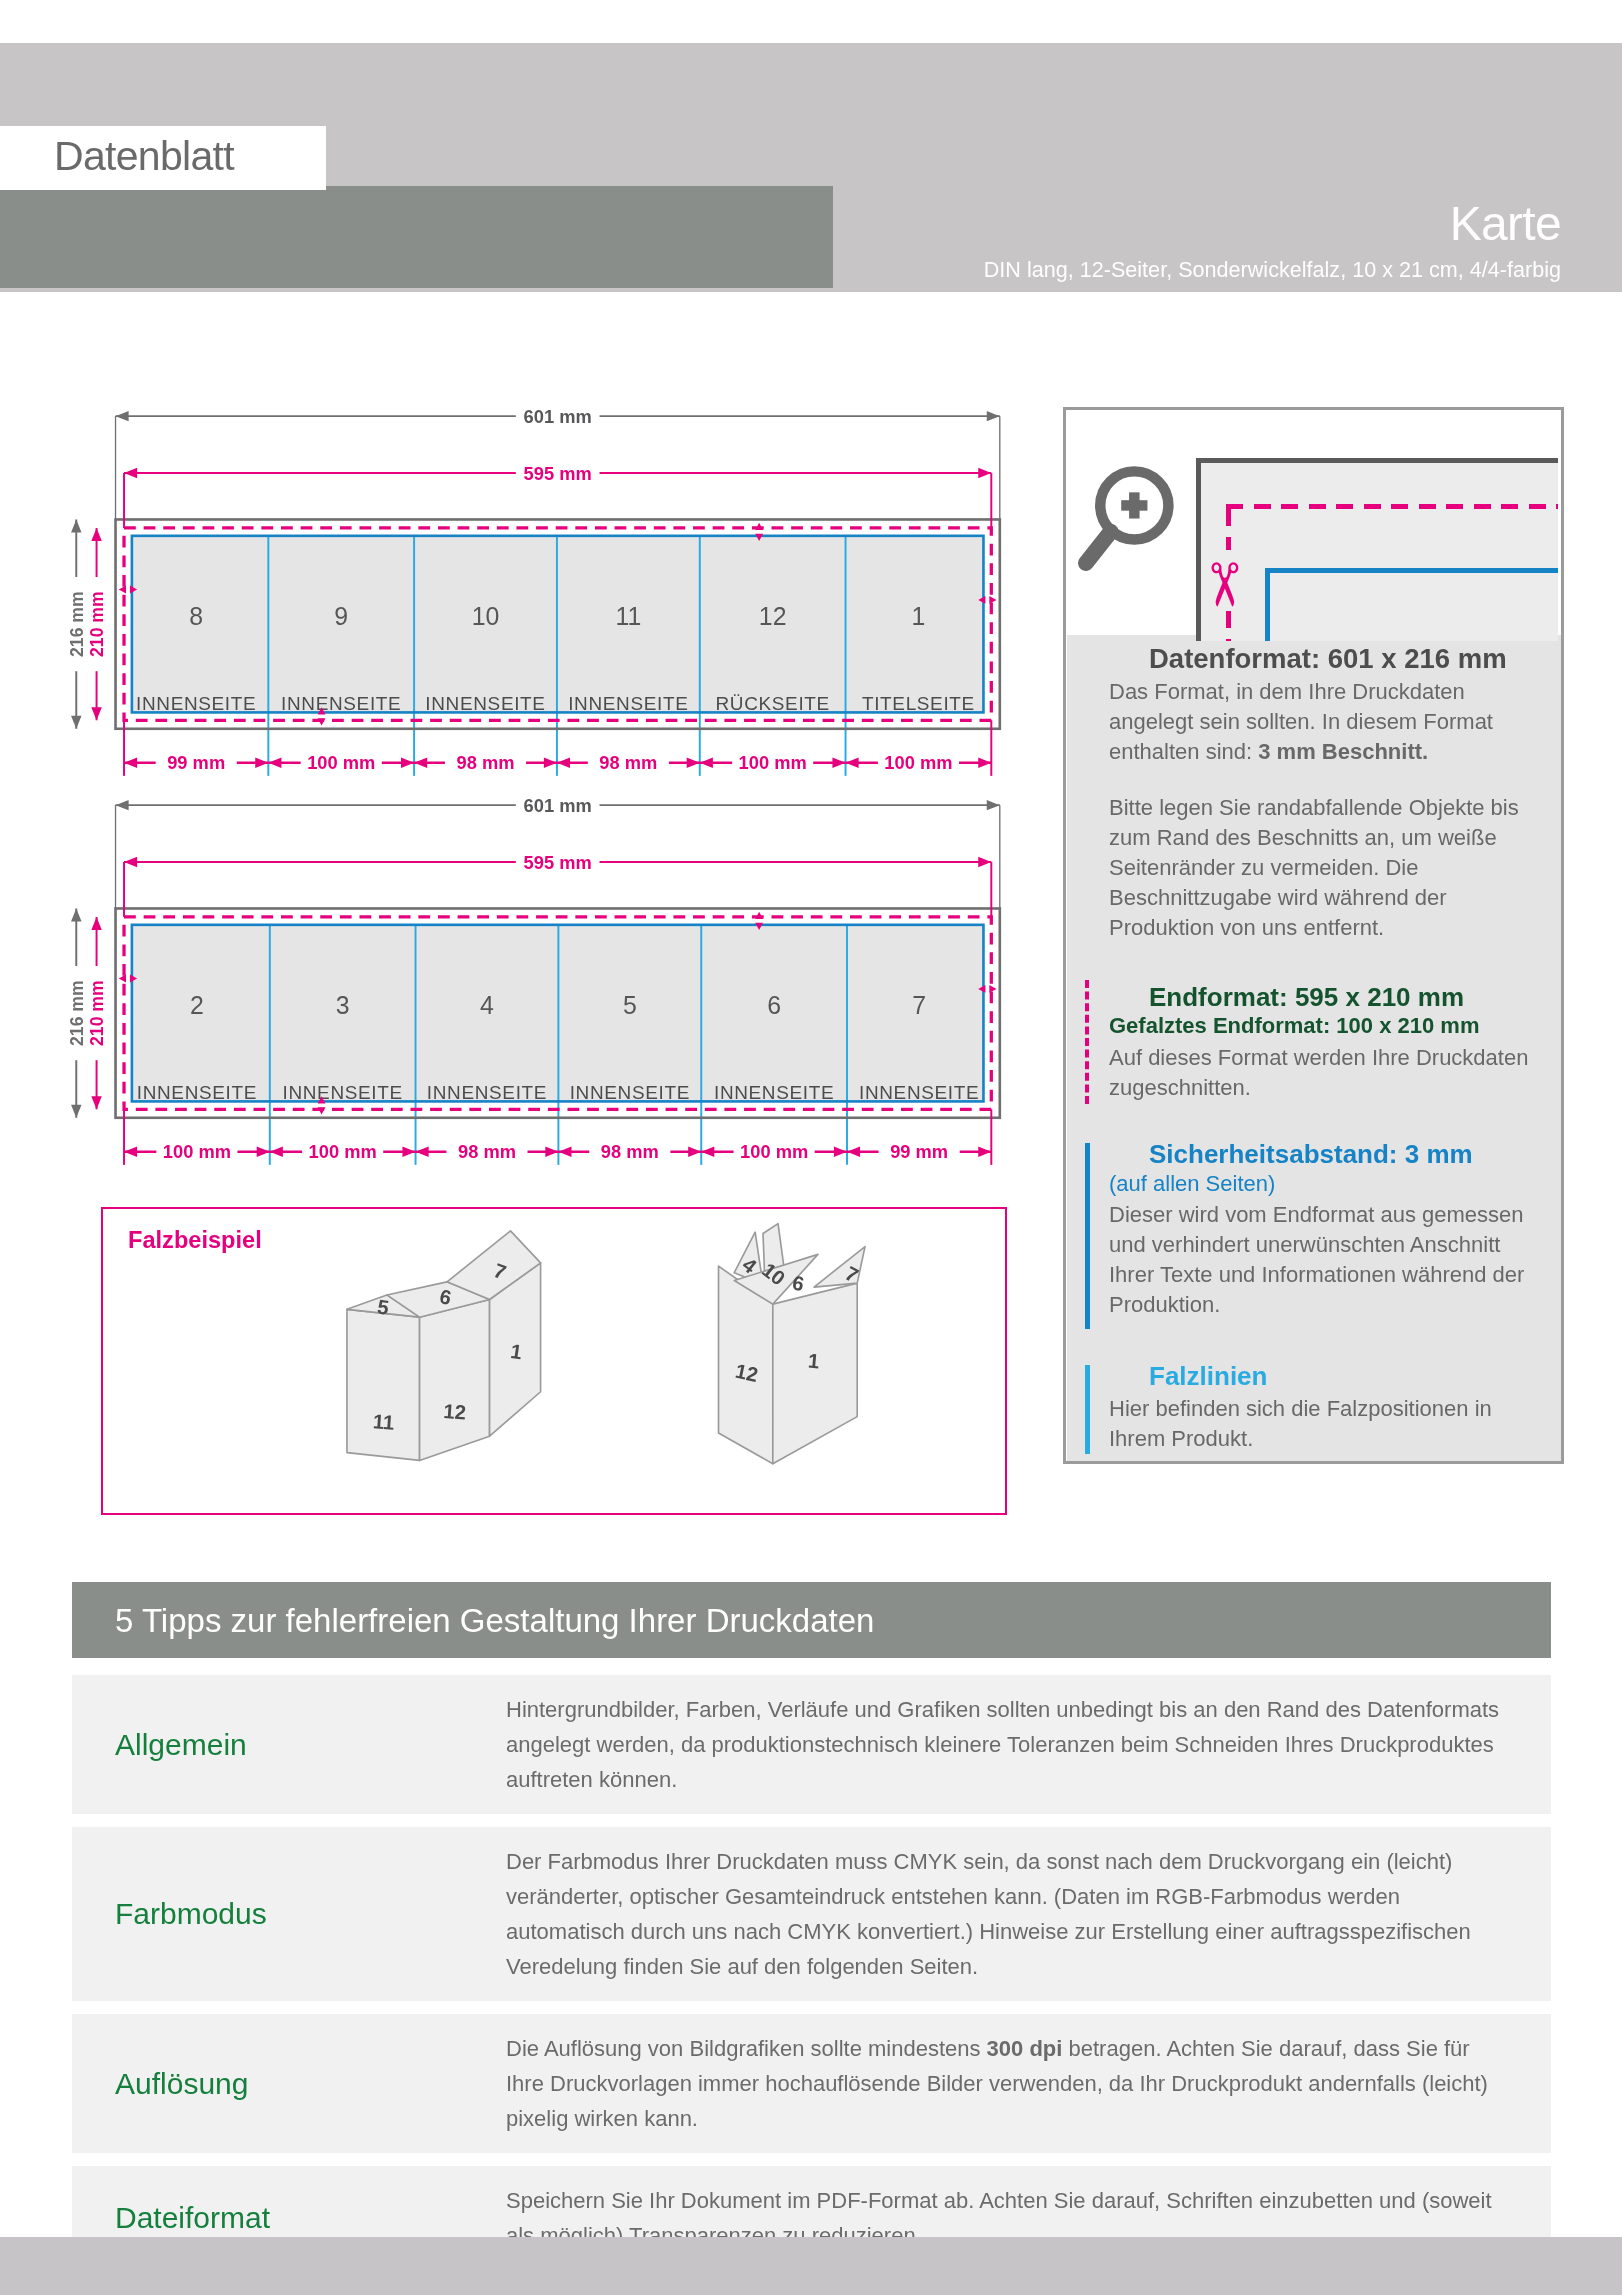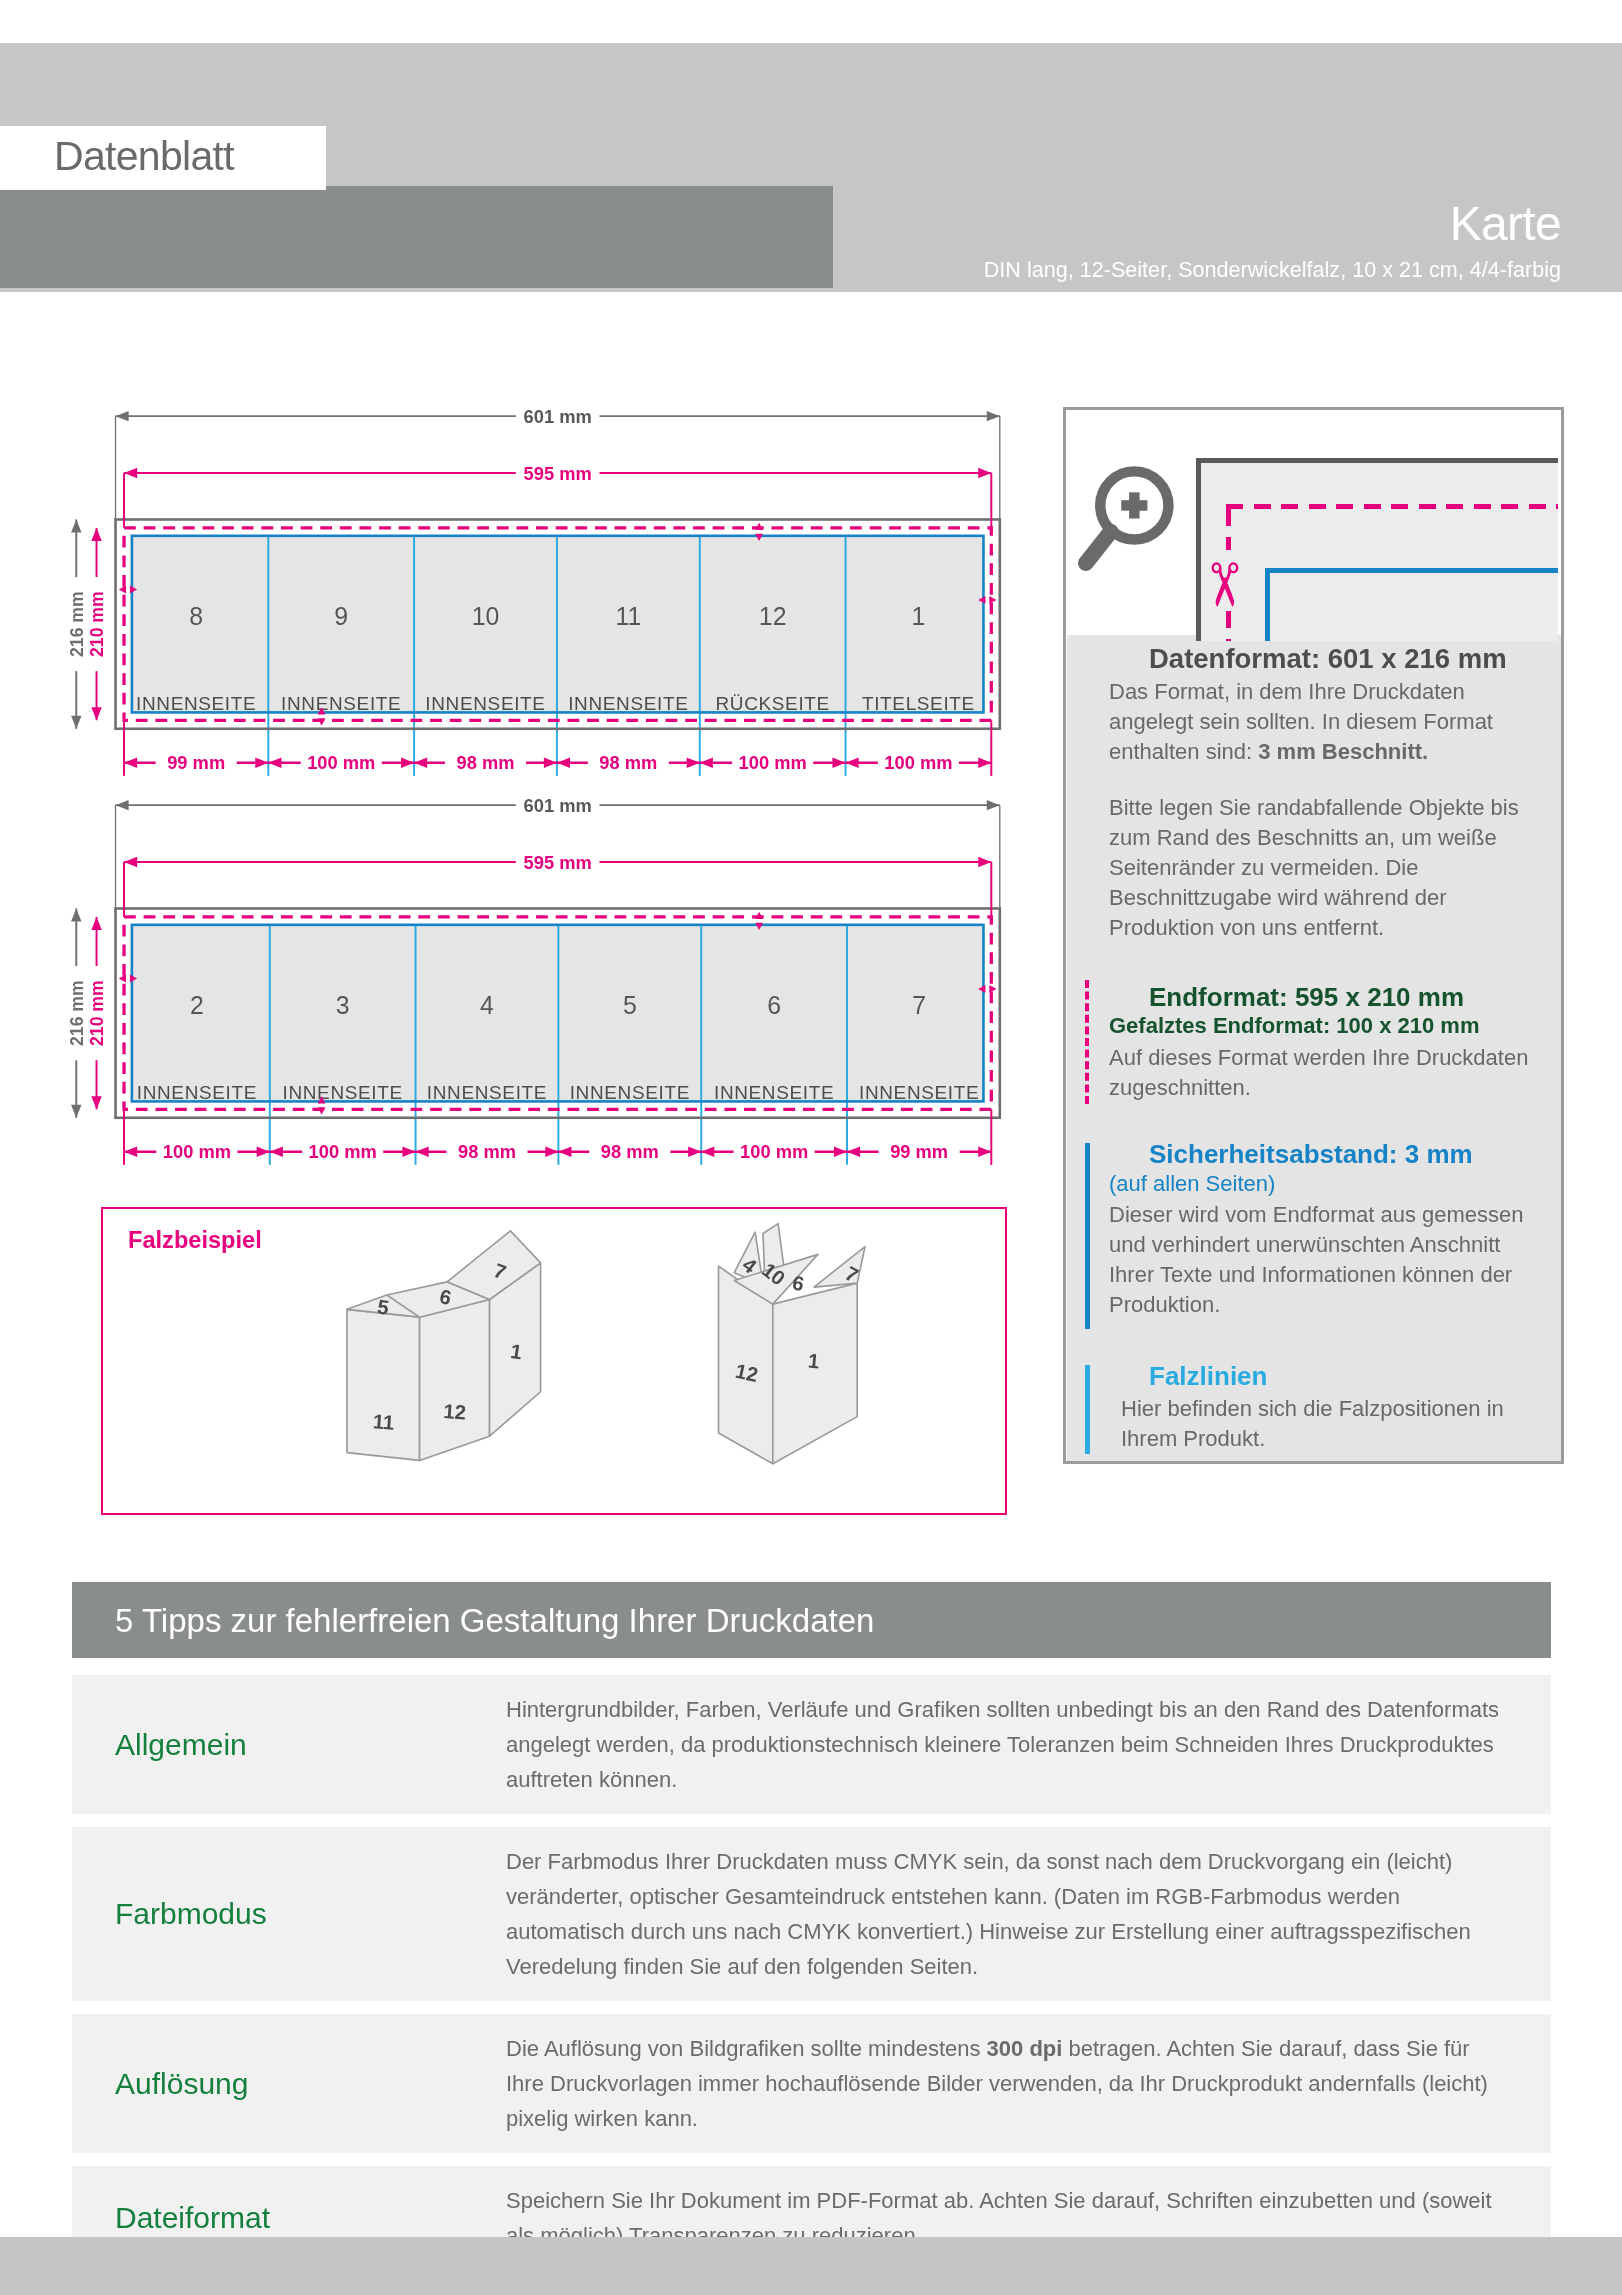--- a/index.html
+++ b/index.html
@@ -301,25 +301,25 @@
   <div class="abs sb-x sb-p" style="top:793px;">Bitte legen Sie randabfallende Objekte bis zum Rand des Beschnitts an, um weiße Seitenränder zu vermeiden. Die Beschnittzugabe wird während der Produktion von uns entfernt.</div>
 
   <div class="abs sb-line" id="line-endformat"></div>
   <div class="abs sb-x sb-h magenta" style="top:982px;font-size:26px;">Endformat: 595 x 210 mm</div>
   <div class="abs sb-x magenta" style="top:1013px;font-size:22px;font-weight:700;">Gefalztes Endformat: 100 x 210 mm</div>
   <div class="abs sb-x sb-p" style="top:1043px;">Auf dieses Format werden Ihre Druckdaten zugeschnitten.</div>
 
   <div class="abs sb-line" id="line-safety"></div>
   <div class="abs sb-x sb-h blue" style="top:1139px;font-size:26px;">Sicherheitsabstand: 3 mm</div>
   <div class="abs sb-x blue" style="top:1171px;font-size:22px;">(auf allen Seiten)</div>
-  <div class="abs sb-x sb-p" style="top:1200px;">Dieser wird vom Endformat aus gemessen und verhindert unerwünschten Anschnitt Ihrer Texte und Informationen können der Produktion.</div>
+  <div class="abs sb-x sb-p" style="top:1200px;">Dieser wird vom Endformat aus gemessen und verhindert unerwünschten Anschnitt Ihrer Texte und Informationen während der Produktion.</div>
 
   <div class="abs sb-line" id="line-folds"></div>
   <div class="abs sb-x sb-h cyan" style="top:1361px;font-size:26px;">Falzlinien</div>
-  <div class="abs sb-x sb-p" style="top:1394px;margin-left:12px;">Hier befinden sich die Falzpositionen in Ihrem Produkt.</div>
+  <div class="abs sb-x sb-p" style="top:1394px;">Hier befinden sich die Falzpositionen in Ihrem Produkt.</div>
 
   <div class="abs" id="tips-band">
     <span>5 Tipps zur fehlerfreien Gestaltung Ihrer Druckdaten</span>
   </div>
   <div class="abs" id="tips-rows">
       <div class="tip-row" style="min-height: 105px;">
         <div class="tip-label">Allgemein</div>
         <div class="tip-text">Hintergrundbilder, Farben, Verläufe und Grafiken sollten unbedingt bis an den Rand des Datenformats angelegt werden, da produktionstechnisch kleinere Toleranzen beim Schneiden Ihres Druckproduktes auftreten können.</div>
       </div>
       <div class="tip-row" style="min-height: 135px;">

